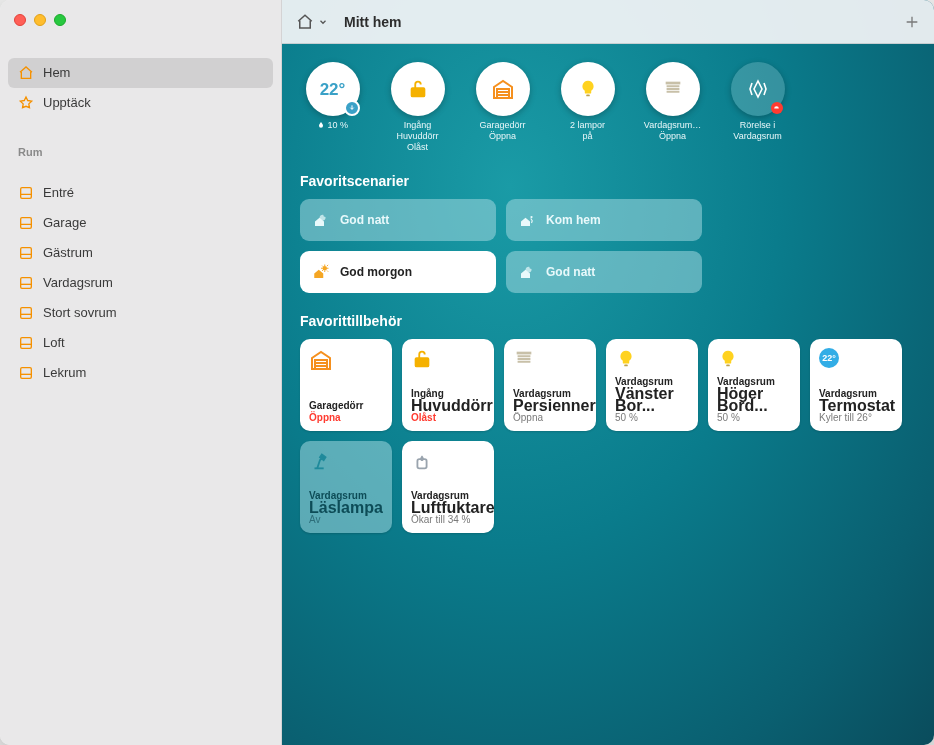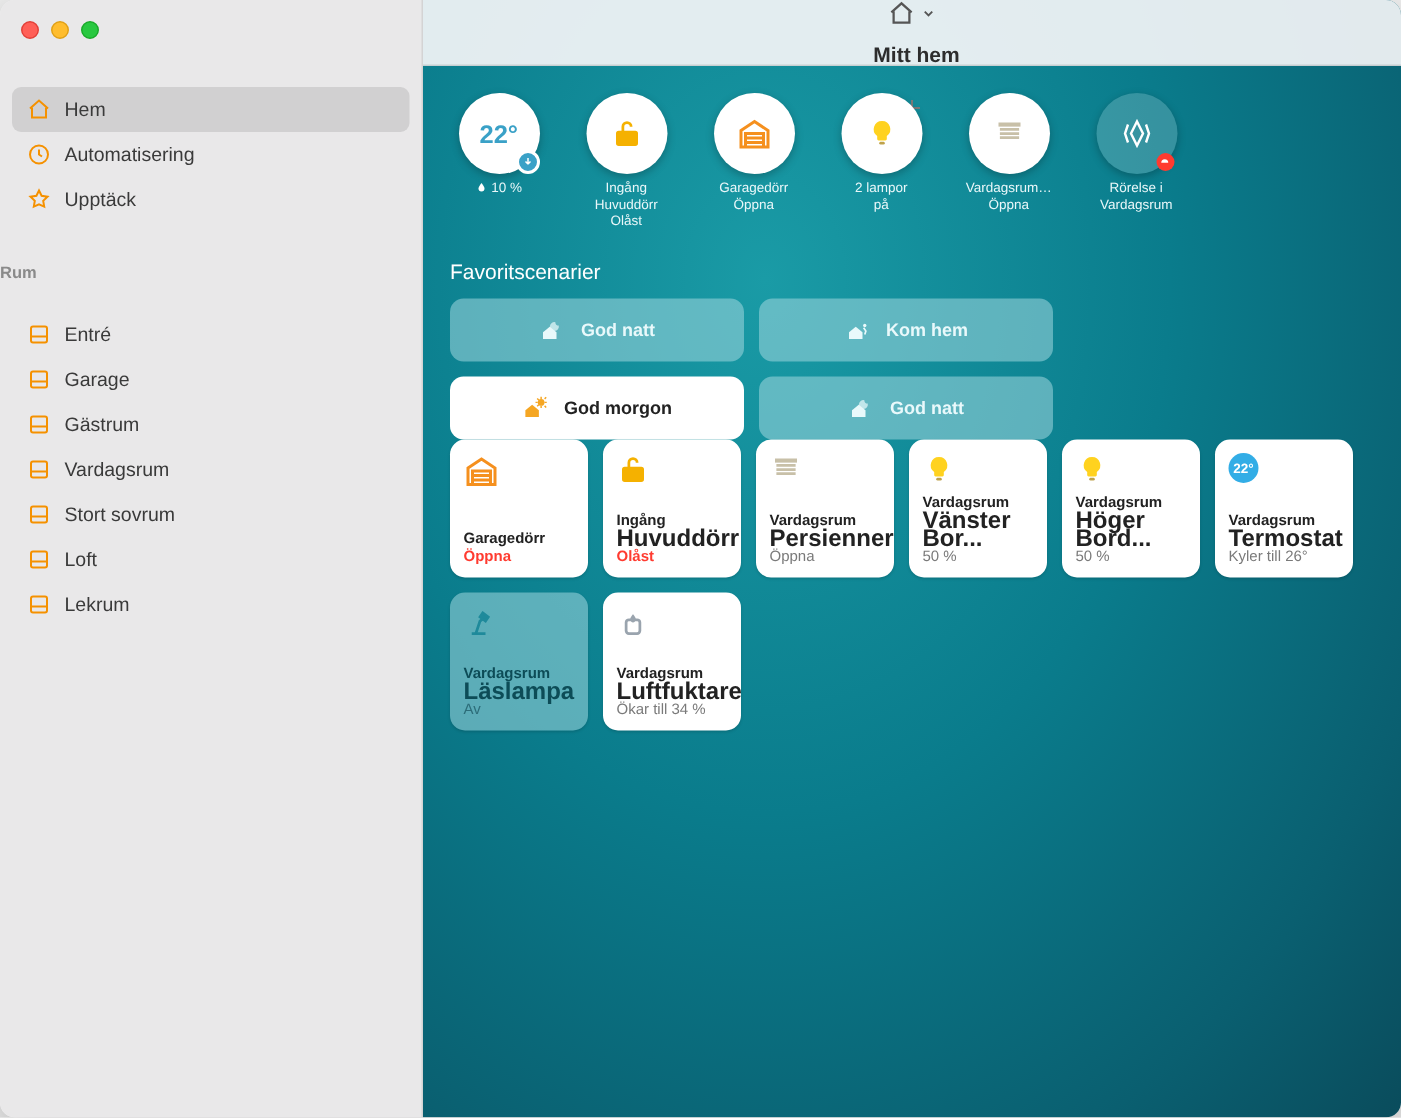--- a/index.html
+++ b/index.html
@@ -31,37 +31,36 @@
   }
   .nav-list { list-style:none; padding: 16px 8px; }
   .nav-item {
     display:flex; align-items:center; gap:9px;
     padding: 4px 10px; border-radius:6px; cursor:pointer;
     line-height:22px;
   }
   .nav-item.active { background: rgba(0,0,0,.10); }
   .nav-icon { width:16px; height:16px; color:#f59100; display:flex; align-items:center; justify-content:center;}
   .section-header {
-    padding: 12px 0 4px; color:#8a8a8a; font-size:11px; font-weight:600;
+    padding: 12px 18px 4px; color:#8a8a8a; font-size:11px; font-weight:600;
   }
 
   
   .main {
     flex:1; position:relative;
     background: radial-gradient(ellipse at 35% 25%, #1a9ba6 0%, #0a7c8c 45%, #0a5f70 80%, #0a4c5c 100%);
     color:#fff;
     display:flex; flex-direction:column;
   }
   .toolbar {
     height:44px; display:flex; align-items:center;
     padding: 0 14px; gap:10px;
     background: rgba(245,245,247,.92);
     border-bottom: 1px solid rgba(0,0,0,.12);
     color:#333;
-    flex-direction:column;
   }
   .toolbar .home-dd { display:flex; align-items:center; gap:4px; cursor:pointer; color:#555;}
   .toolbar .title { font-weight:700; font-size:14px; margin-left:6px; color:#2d2d2d;}
   .toolbar .spacer{flex:1;}
   .toolbar .add{ font-size:18px; color:#7a7a7a; cursor:pointer; }
 
   .content { padding: 18px 18px 18px 18px; overflow:auto; }
 
   
   .status-row { display:flex; gap:20px; align-items:flex-start; }
@@ -83,30 +82,30 @@
     position:absolute; right:0; bottom:0; width:16px; height:16px; border-radius:50%;
     background:#3aa1c7; color:#fff; font-size:10px; display:flex; align-items:center; justify-content:center;
     border:2px solid #fff;
   }
   .badge-alert{
     position:absolute; right:2px; bottom:2px; width:12px; height:12px; border-radius:50%;
     background:#ff3b30; display:flex; align-items:center; justify-content:center;
   }
   .status .cap { color: #e9f7f9; font-weight:500; }
 
-  h3.section { font-size:14px; font-weight:400; margin:20px 0 10px; }
+  h3.section { font-size:14px; font-weight:700; margin:20px 0 10px; }
 
   
   .scene-grid {
     display:grid; grid-template-columns: repeat(2, 196px); gap:10px;
   }
   .scene {
     height:42px; border-radius:9px; display:flex; align-items:center; gap:10px;
     padding:12px 12px; font-size:12px; font-weight:700; cursor:pointer;
-    background: rgba(160, 215, 222, .55); color:#e9f9fb;justify-content:center;
+    background: rgba(160, 215, 222, .55); color:#e9f9fb;
   }
   .scene.active { background:#fff; color:#222; }
   .scene .sicon { width:18px; height:18px; display:flex; align-items:center; justify-content:center; }
 
   
   .acc-grid {
     display:grid; grid-template-columns: repeat(6, 92px); gap:10px;
   }
   .acc {
     width:92px; height:92px; border-radius:10px; background:#fff;
@@ -147,29 +146,20 @@
             <svg width="16" height="16" viewBox="0 0 24 24" fill="none" stroke="#f59100" stroke-width="2">
               <path d="M3 11l9-8 9 8"></path>
               <path d="M5 10v10h14V10"></path>
             </svg>
           </span>
           <span>Hem</span>
         </li>
         <li class="nav-item">
           <span class="nav-icon">
             <svg width="16" height="16" viewBox="0 0 24 24" fill="none" stroke="#f59100" stroke-width="2">
-              <circle cx="12" cy="12" r="9"></circle>
-              <path d="M12 7v5l3 2"></path>
-            </svg>
-          </span>
-          <span>Automatisering</span>
-        </li>
-        <li class="nav-item">
-          <span class="nav-icon">
-            <svg width="16" height="16" viewBox="0 0 24 24" fill="none" stroke="#f59100" stroke-width="2">
               <path d="M12 3l2.6 5.3 5.9.9-4.3 4.1 1 5.8L12 16.9 6.8 19.1l1-5.8L3.5 9.2l5.9-.9L12 3z"></path>
             </svg>
           </span>
           <span>Upptäck</span>
         </li>
       </ul>
     <div class="section-header">Rum</div>
     <ul class="nav-list" id="nav-rooms">
         <li class="nav-item">
           <span class="nav-icon">
@@ -395,20 +385,21 @@
             <span class="sicon">
               <svg width="18" height="18" viewBox="0 0 24 24" fill="currentColor">
                 <path d="M18 8a4 4 0 11-3-3 3 3 0 003 3z" opacity=".7"></path>
                 <path d="M4 20v-6l6-5 6 5v6z"></path>
               </svg>
             </span>
             <span>God natt</span>
           </div>
         </div>
 
+      <h3 class="section">Favorittillbehör</h3>
       <div class="acc-grid" id="acc-grid">
           <div class="acc">
     <div class="aicon"><span><svg width="24" height="24" viewBox="0 0 24 24" fill="none" stroke="#f5901e" stroke-width="2">
                   <path d="M3 10l9-6 9 6v11H3z" fill="none"></path>
                   <path d="M6 21V12h12v9" stroke="#f5901e"></path>
                   <path d="M6 15h12M6 18h12" stroke="#f5901e"></path>
                 </svg></span></div>
     <div class="spacing"></div>
     <div class="t1">Garagedörr</div>
 

